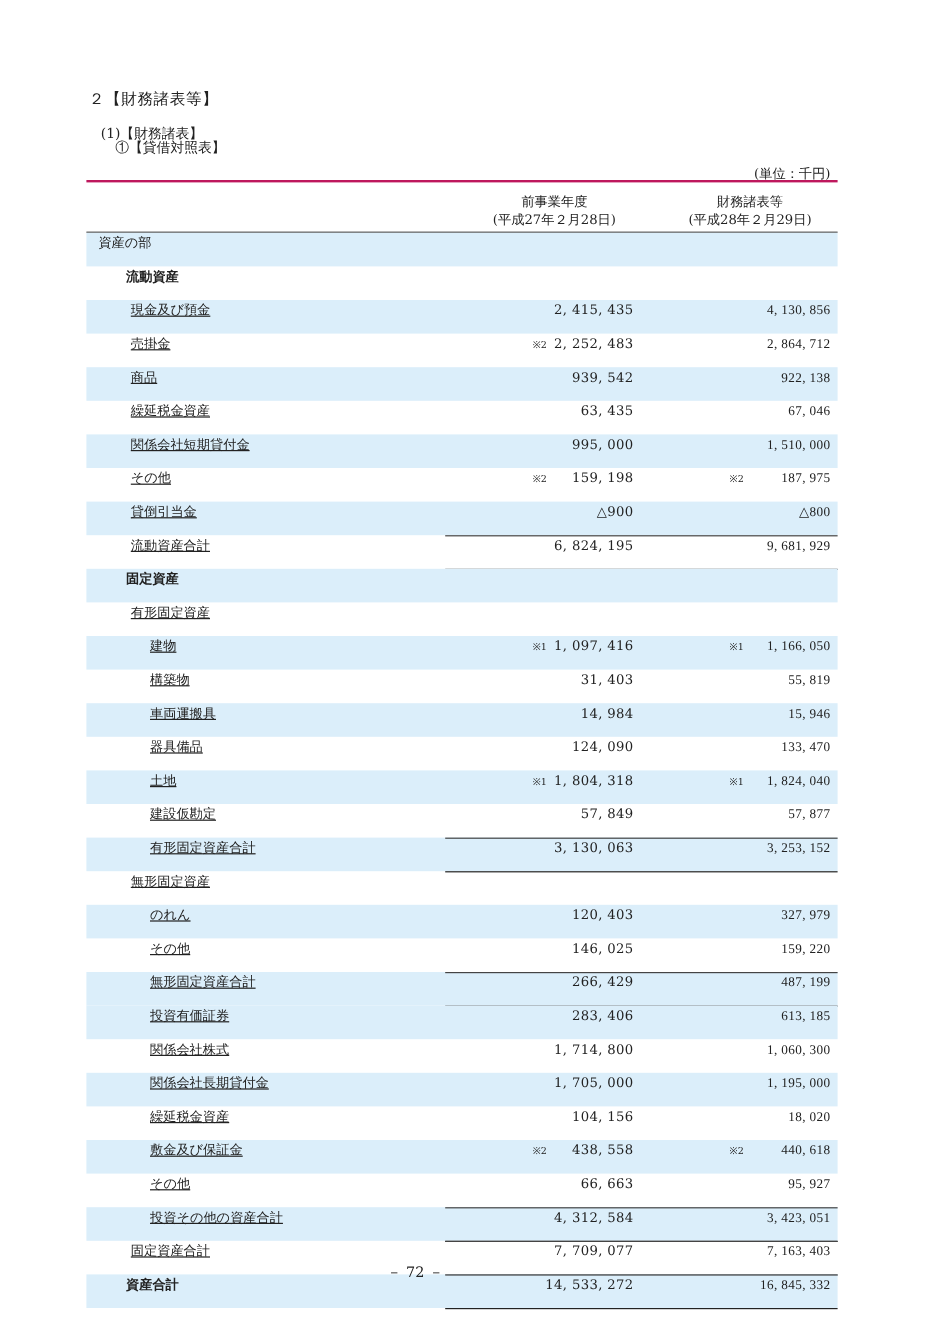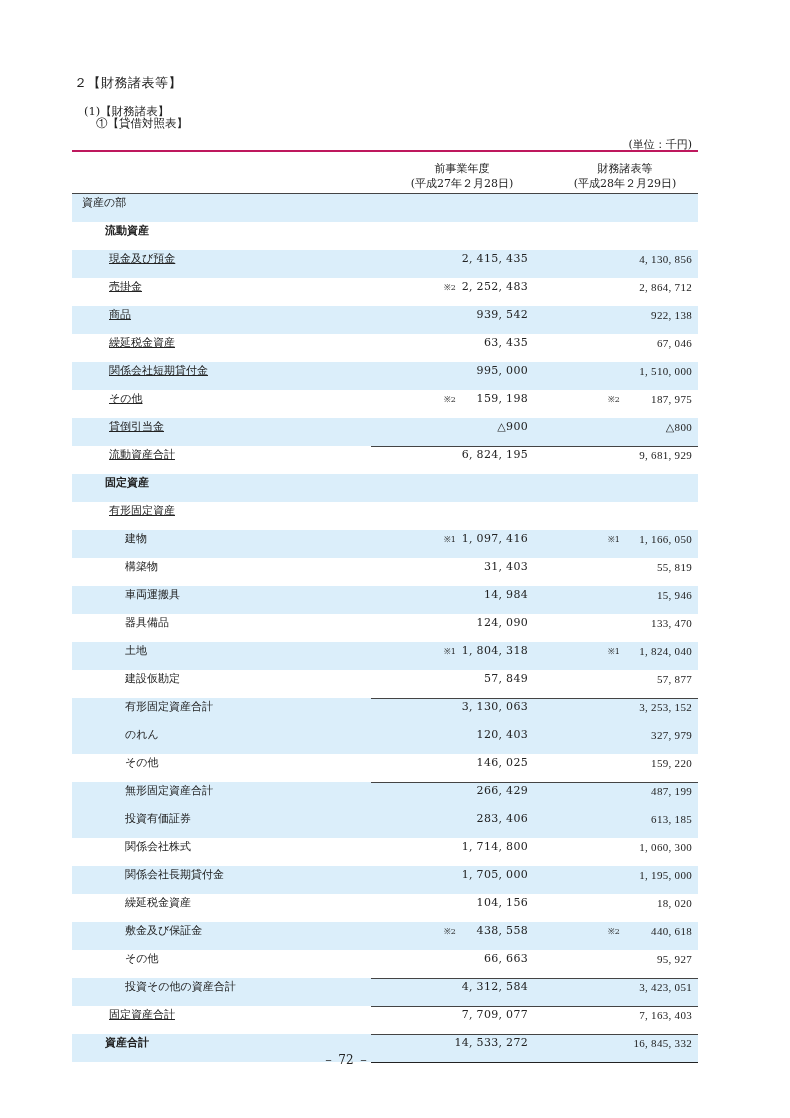--- a/index.html
+++ b/index.html
@@ -26,21 +26,21 @@
   .thead .c2 { left: 483px; }
 
   .row {
     position: relative; height: 28px; line-height: 18px; font-size: 11px;
   }
   .row.shade { background: #dbeefa; }
   .row .lbl { position: absolute; top: 0; white-space: nowrap; }
   .row .lvl0 { left: 10px; }
   .row .lvl1 { left: 33px; font-weight: bold; }
   .row .lvl2 { left: 37px; text-decoration: underline; }
-  .row .lvl3 { left: 53px; }
+  .row .lvl3 { left: 53px; text-decoration: underline; }
 
   .row .v1, .row .v2 { position: absolute; top: 0; text-align: right; letter-spacing: 0.3px; }
   .row .v1 { right: 170px; }
   .row .v2 { right: 6px; font-family: Liberation Serif, serif; }
   .row .n1, .row .n2 { position: absolute; top: 1px; font-size: 8px; }
   .row .n1 { left: 372px; }
   .row .n2 { left: 536px; }
 
   .row.sub::before {
     content: ""; position: absolute; left: 299px; right: 0; top: 0; height: 1px; background: #444;
@@ -166,20 +166,25 @@
       <div class="row">
         <span class="lbl lvl3">建設仮勘定</span>
         <span class="v1">57, 849</span>
         <span class="v2">57, 877</span>
       </div>
       <div class="row shade sub">
         <span class="lbl lvl3">有形固定資産合計</span>
         <span class="v1">3, 130, 063</span>
         <span class="v2">3, 253, 152</span>
       </div>
+      <div class="row">
+        <span class="lbl lvl2">無形固定資産</span>
+        <span class="v1"></span>
+        <span class="v2"></span>
+      </div>
       <div class="row shade">
         <span class="lbl lvl3">のれん</span>
         <span class="v1">120, 403</span>
         <span class="v2">327, 979</span>
       </div>
       <div class="row">
         <span class="lbl lvl3">その他</span>
         <span class="v1">146, 025</span>
         <span class="v2">159, 220</span>
       </div>

